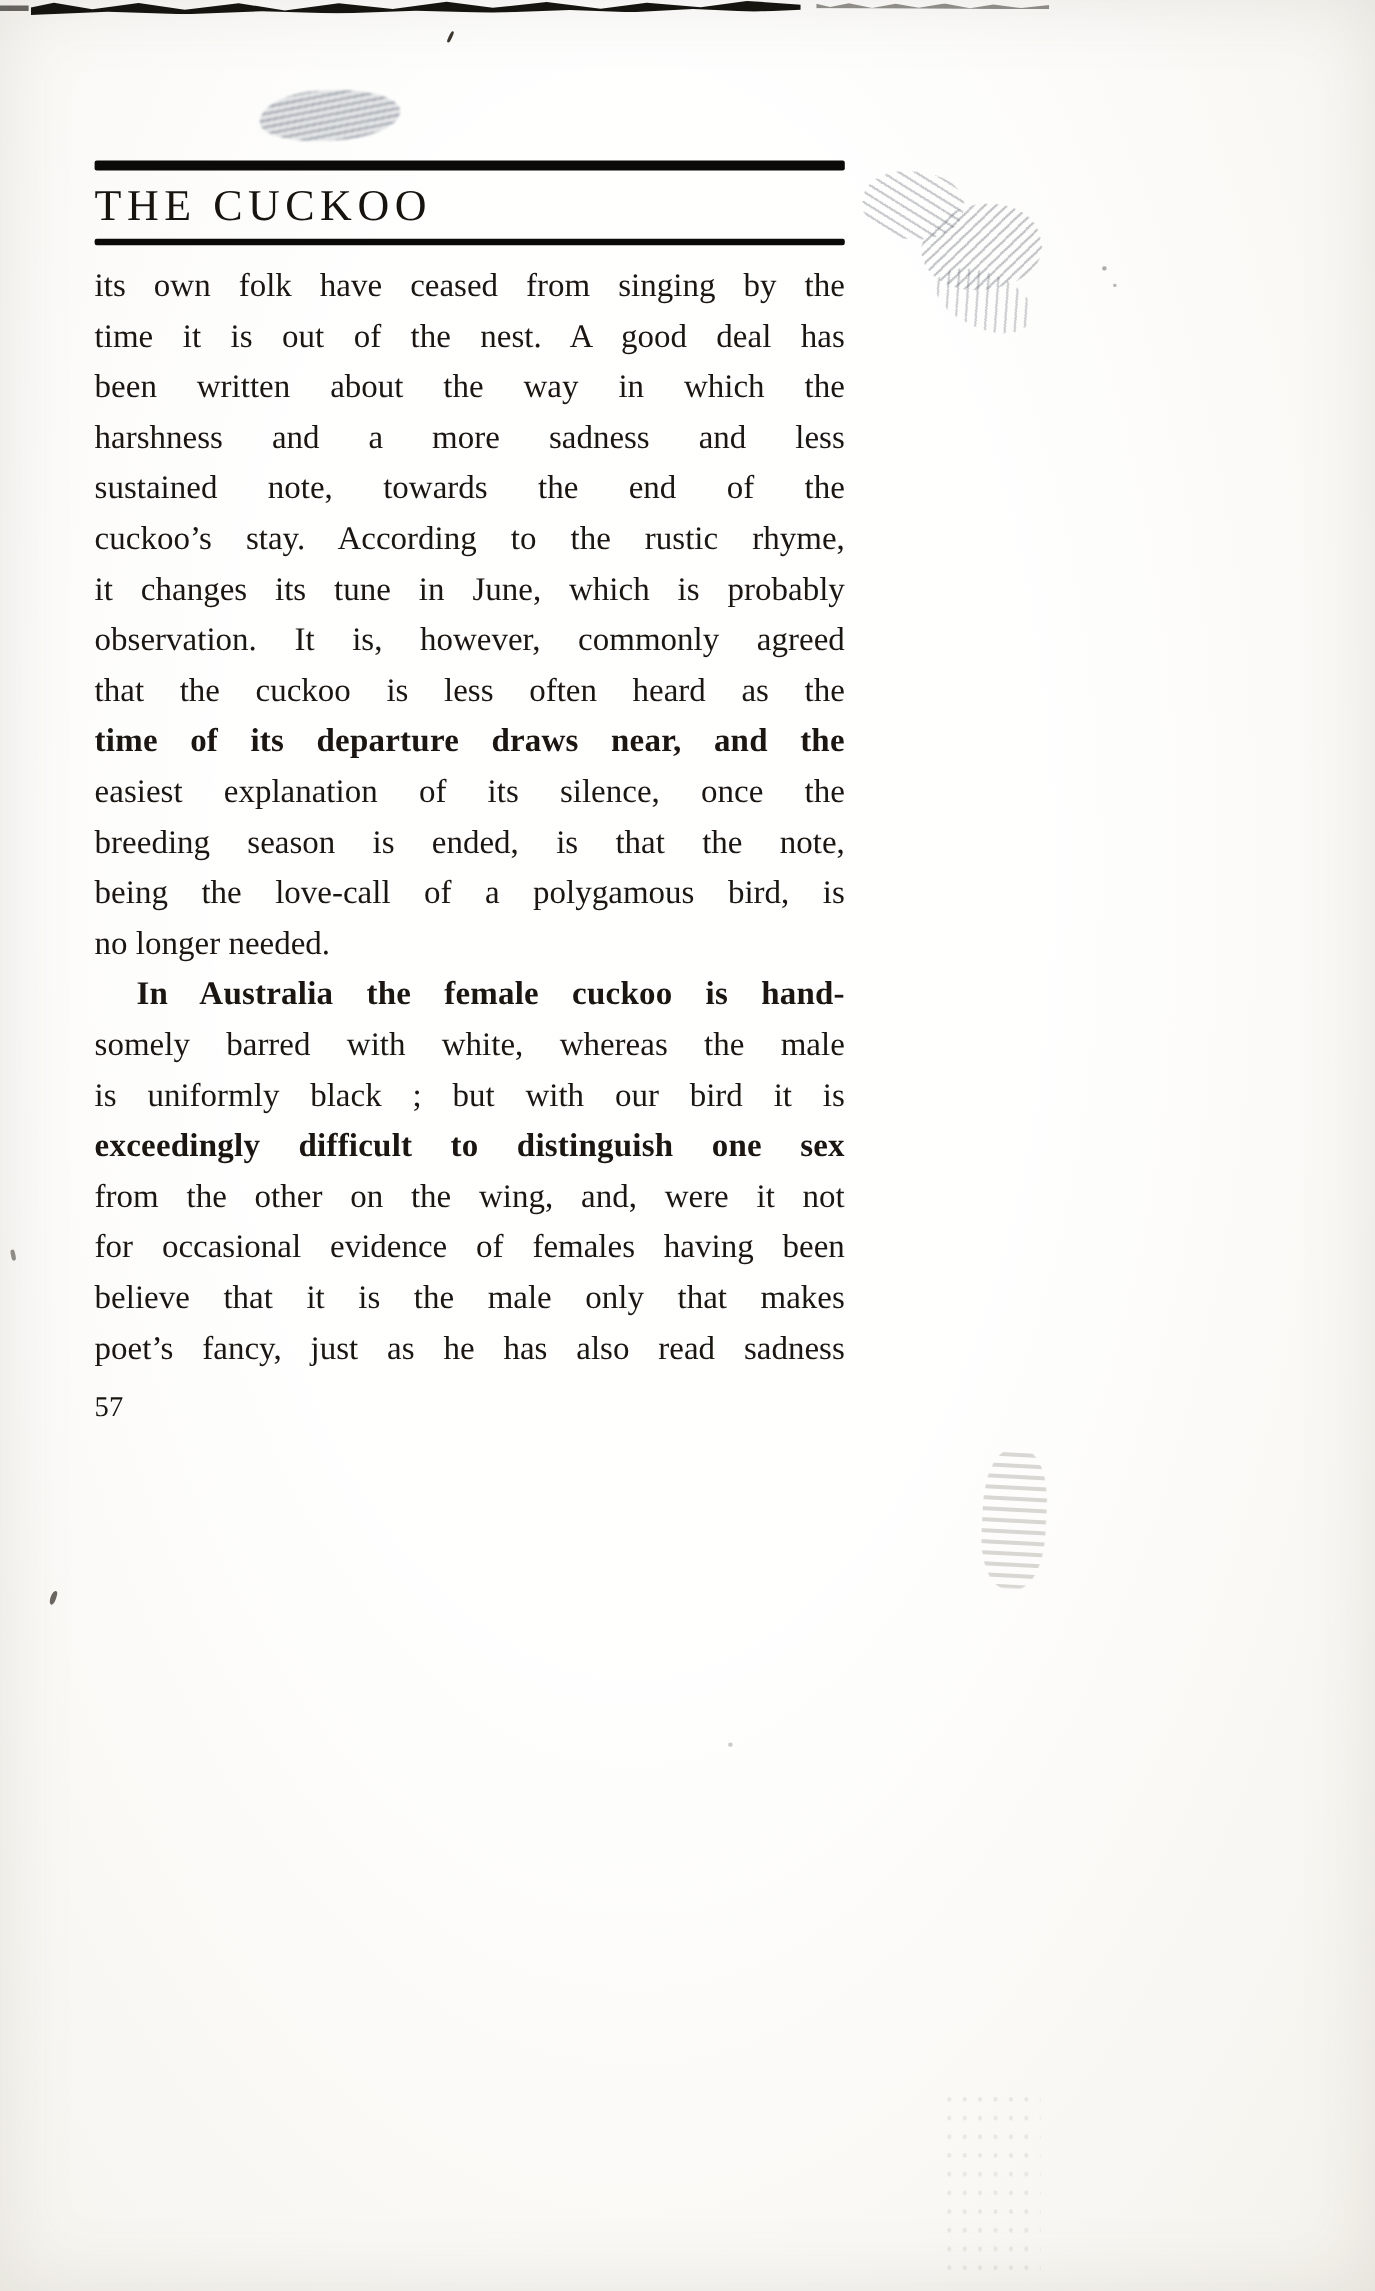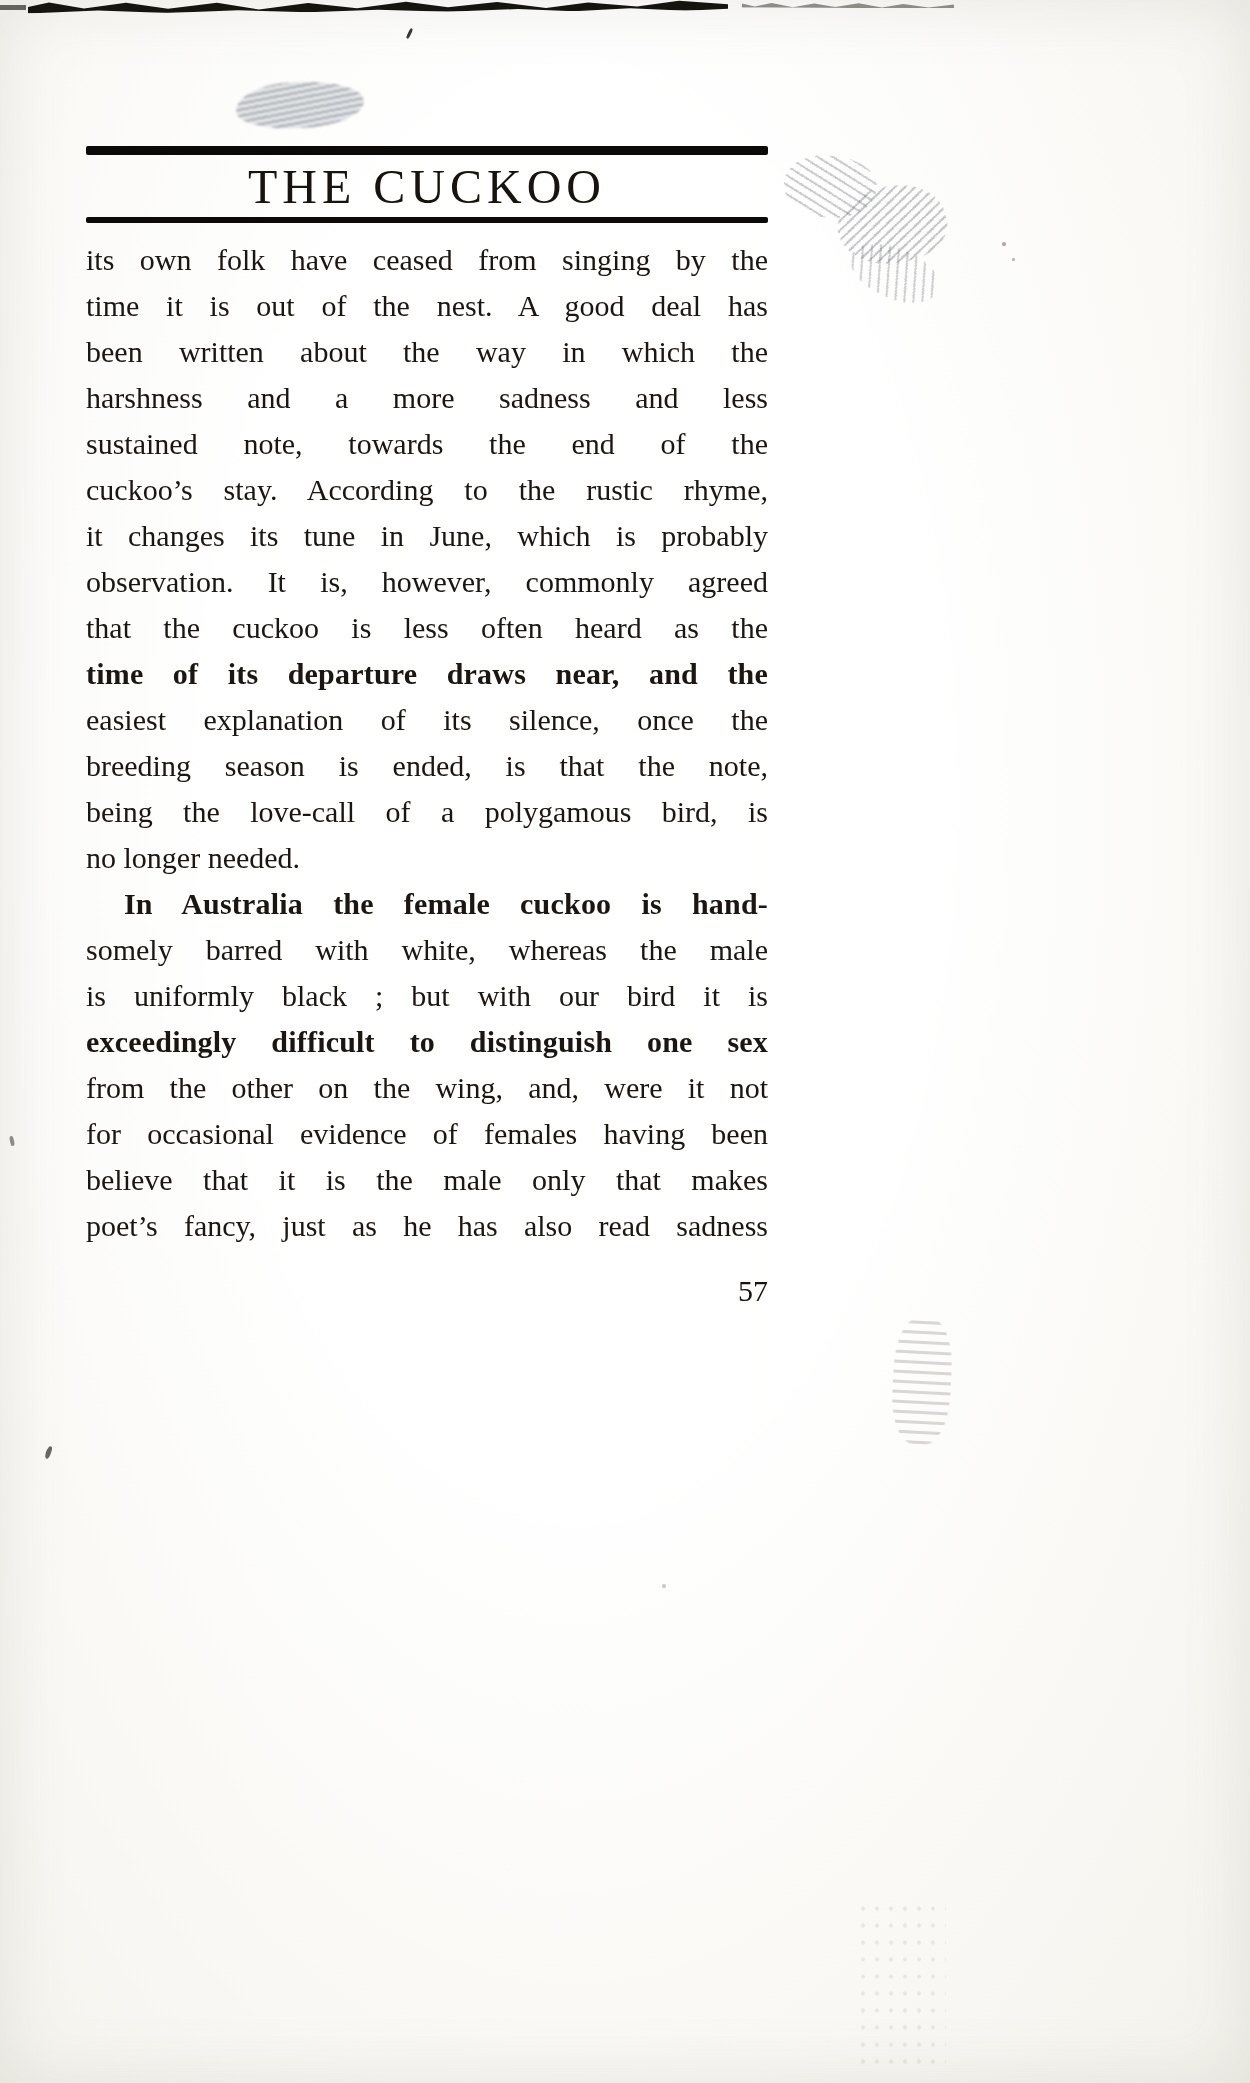--- a/index.html
+++ b/index.html
@@ -86,43 +86,42 @@
   
   .content{
     position:absolute;left:86px;top:0;width:682px;
     color:var(--ink);
   }
   .rule{background:var(--rule);border-radius:2px;}
   .rule-top{margin-top:146px;height:9px;}
   .rule-bottom{height:6px;margin-bottom:14px;}
   .title{
     margin:6px 0 4px 0;
-    font-size:48px;font-weight:normal;
+    font-size:40px;font-weight:normal;
     letter-spacing:5px;
-    text-align:center;
     line-height:52px;
     color:#17130e;
   }
   .body-text{margin-top:8px;}
   .line{
     font-size:30px;
     line-height:46px;
     text-align:justify;
     text-align-last:justify;
     color:var(--ink);
     white-space:normal;
     font-family:Liberation Serif, serif;
   }
   .line.bold{font-weight:bold;letter-spacing:0.2px;}
   .line.last{text-align-last:left;}
   .line.indent{text-indent:38px;}
   .page-number{
-    margin-top:20px;
-    text-align:right;
-    font-size:30px;
+    margin-top:8px;
+    text-align:left;
+    font-size:26px;
     line-height:44px;
     color:#17130e;
   }
 </style>
 </head>
 <body>
 
 <div class="page">
 
   <div class="torn torn-1"></div>

